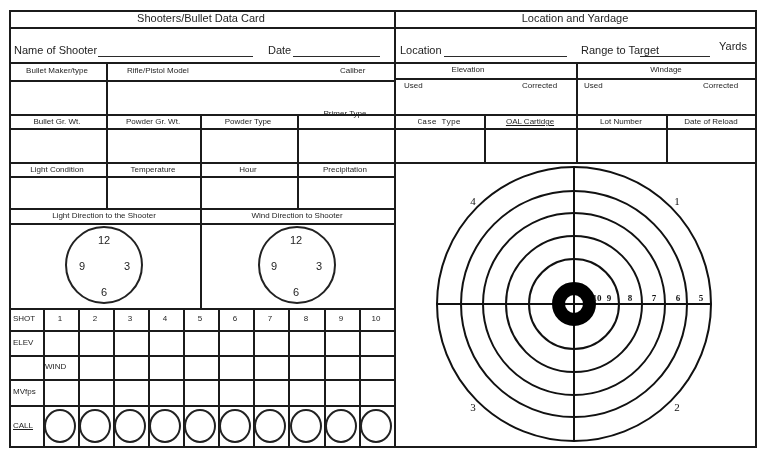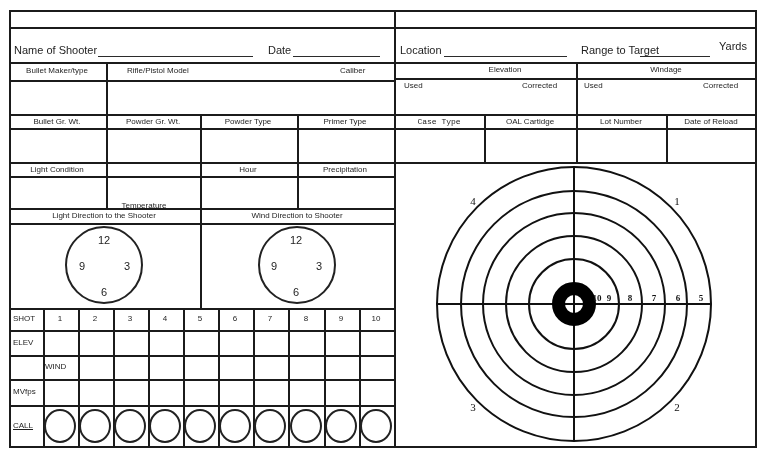--- a/index.html
+++ b/index.html
@@ -57,67 +57,69 @@
   <div class="vl" style="left:78px;top:308px;height:140px;"></div>
   <div class="vl" style="left:113px;top:308px;height:140px;"></div>
   <div class="vl" style="left:148px;top:308px;height:140px;"></div>
   <div class="vl" style="left:183px;top:308px;height:140px;"></div>
   <div class="vl" style="left:218px;top:308px;height:140px;"></div>
   <div class="vl" style="left:253px;top:308px;height:140px;"></div>
   <div class="vl" style="left:288px;top:308px;height:140px;"></div>
   <div class="vl" style="left:324px;top:308px;height:140px;"></div>
   <div class="vl" style="left:359px;top:308px;height:140px;"></div>
 
+  <div class="t t11 ctr" style="left:201px;top:12px;">Shooters/Bullet Data Card</div>
+  <div class="t t11 ctr" style="left:575px;top:12px;">Location and Yardage</div>
 
   <div class="t t11" style="left:14px;top:44px;">Name of Shooter</div>
   <div class="fill-line" style="left:98px;top:56px;width:155px;"></div>
   <div class="t t11" style="left:268px;top:44px;">Date</div>
   <div class="fill-line" style="left:293px;top:56px;width:87px;"></div>
 
   <div class="t t11" style="left:400px;top:44px;">Location</div>
   <div class="fill-line" style="left:444px;top:56px;width:123px;"></div>
   <div class="t t11" style="left:581px;top:44px;">Range to Target</div>
   <div class="fill-line" style="left:640px;top:56px;width:70px;"></div>
   <div class="t t11" style="left:719px;top:40px;">Yards</div>
 
   <div class="t ctr" style="left:57px;top:66px;">Bullet Maker/type</div>
   <div class="t" style="left:127px;top:66px;">Rifle/Pistol Model</div>
   <div class="t" style="left:340px;top:66px;">Caliber</div>
   <div class="cell" style="left:11px;top:82px;width:93px;height:30px;"></div>
   <div class="cell" style="left:108px;top:82px;width:284px;height:30px;"></div>
 
-  <div class="t ctr" style="left:505px;top:65px;">Elevation</div>
+  <div class="t ctr" style="left:468px;top:65px;">Elevation</div>
   <div class="t ctr" style="left:666px;top:65px;">Windage</div>
   <div class="t" style="left:404px;top:81px;">Used</div>
   <div class="t" style="left:522px;top:81px;">Corrected</div>
   <div class="t" style="left:584px;top:81px;">Used</div>
   <div class="t" style="left:703px;top:81px;">Corrected</div>
   <div class="cell" style="left:396px;top:92px;width:178px;height:20px;"></div>
   <div class="cell" style="left:578px;top:92px;width:177px;height:20px;"></div>
 
   <div class="t ctr" style="left:57px;top:117px;">Bullet Gr. Wt.</div>
   <div class="t ctr" style="left:153px;top:117px;">Powder Gr. Wt.</div>
   <div class="t ctr" style="left:248px;top:117px;">Powder Type</div>
-  <div class="t ctr" style="left:345px;top:117px;">Primer Type</div>
+  <div class="t ctr" style="left:345px;top:109px;">Primer Type</div>
   <div class="cell" style="left:11px;top:130px;width:93px;height:30px;"></div>
   <div class="cell" style="left:108px;top:130px;width:90px;height:30px;"></div>
   <div class="cell" style="left:202px;top:130px;width:93px;height:30px;"></div>
   <div class="cell" style="left:299px;top:130px;width:93px;height:30px;"></div>
 
   <div class="t ctr" style="left:439px;top:117px;font-family:Liberation Mono, monospace;">Case Type</div>
-  <div class="t ctr" style="left:530px;top:117px;">OAL Cartidge</div>
+  <div class="t ctr" style="left:530px;top:117px;text-decoration:underline;">OAL Cartidge</div>
   <div class="t ctr" style="left:621px;top:117px;">Lot Number</div>
   <div class="t ctr" style="left:711px;top:117px;">Date of Reload</div>
   <div class="cell" style="left:396px;top:130px;width:86px;height:30px;"></div>
   <div class="cell" style="left:486px;top:130px;width:88px;height:30px;"></div>
   <div class="cell" style="left:578px;top:130px;width:86px;height:30px;"></div>
   <div class="cell" style="left:668px;top:130px;width:87px;height:30px;"></div>
 
   <div class="t ctr" style="left:57px;top:165px;">Light Condition</div>
-  <div class="t ctr" style="left:144px;top:165px;margin-top:36px;">Temperature</div>
+  <div class="t ctr" style="left:153px;top:165px;">Temperature</div>
   <div class="t ctr" style="left:248px;top:165px;">Hour</div>
   <div class="t ctr" style="left:345px;top:165px;">Precipitation</div>
   <div class="cell" style="left:11px;top:178px;width:93px;height:28px;"></div>
   <div class="cell" style="left:108px;top:178px;width:90px;height:28px;"></div>
   <div class="cell" style="left:202px;top:178px;width:93px;height:28px;"></div>
   <div class="cell" style="left:299px;top:178px;width:93px;height:28px;"></div>
 
   <div class="t ctr" style="left:104px;top:211px;">Light Direction to the Shooter</div>
   <div class="t ctr" style="left:297px;top:211px;">Wind Direction to Shooter</div>
 

